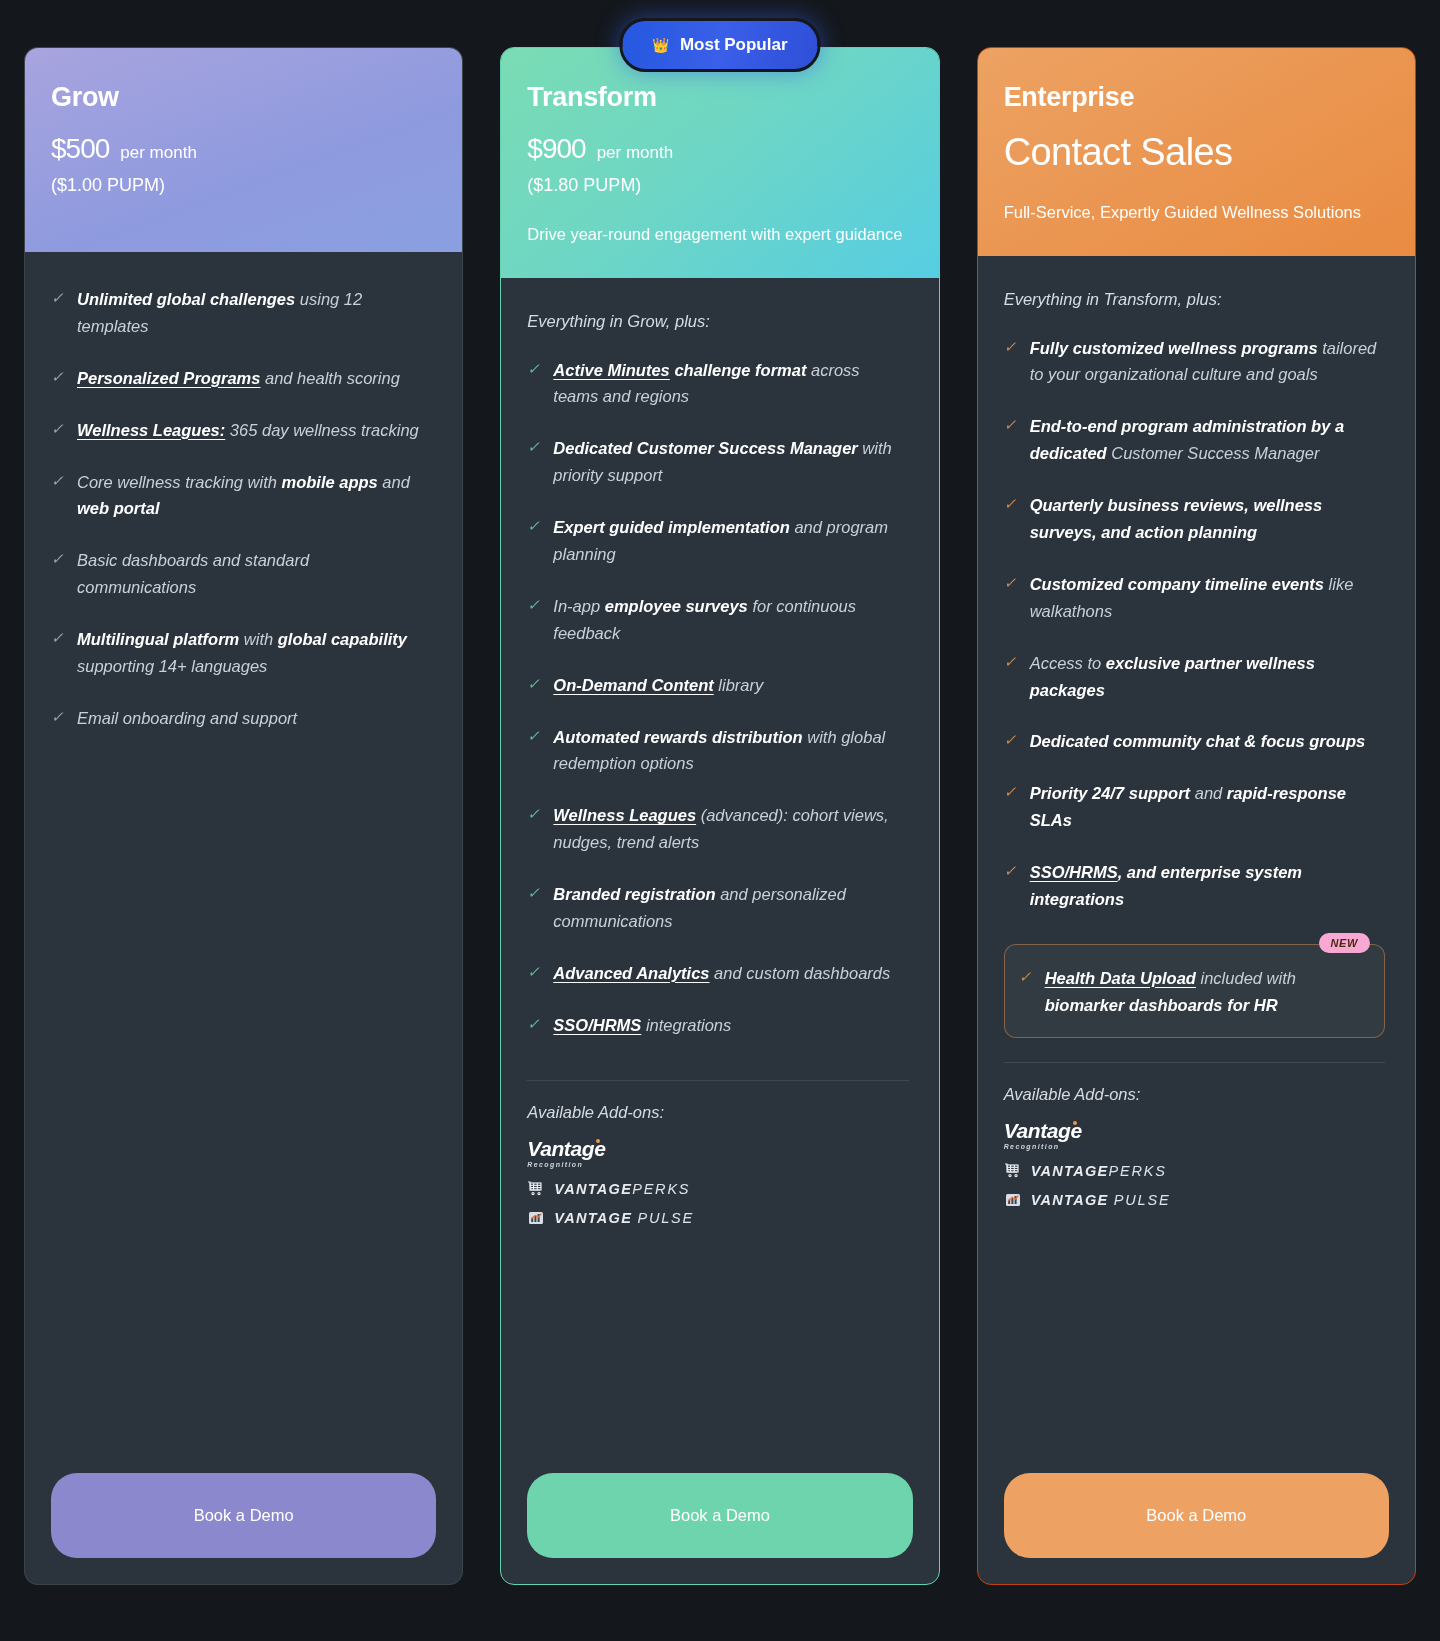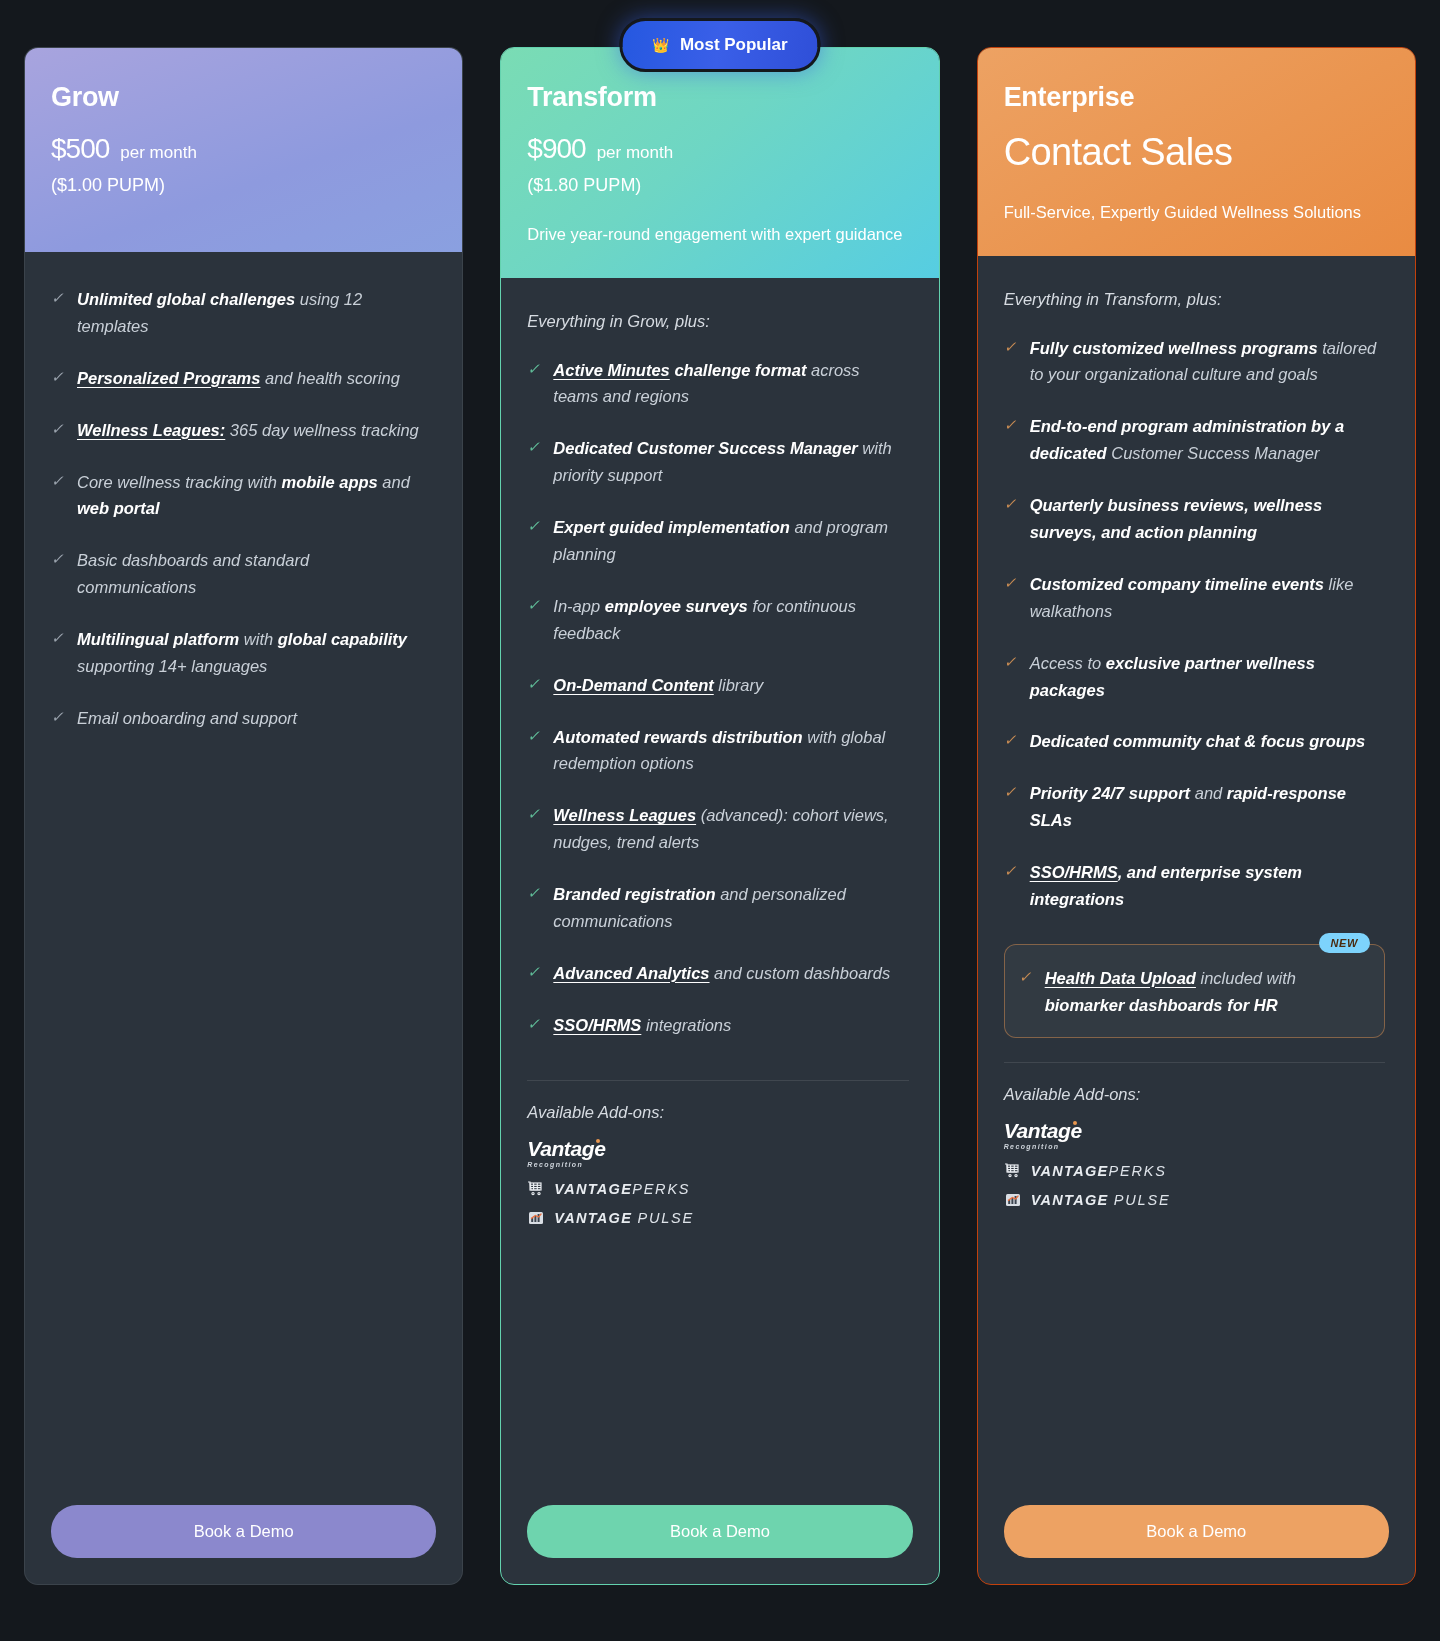--- a/index.html
+++ b/index.html
@@ -145,21 +145,21 @@
     border: 1px solid rgba(233,151,79,0.45);
     background: rgba(255,255,255,0.035);
     border-radius: 12px;
     padding: 20px 18px 18px 14px;
   }
   .highlight-box .feat { margin-bottom: 0; }
   .new-badge {
     position: absolute;
     top: -12px;
     right: 14px;
-    background: #7dd3fc;
+    background: #f9a8d4;
     color: #4a2b10;
     font-size: 11px;
     font-weight: 700;
     letter-spacing: 0.6px;
     padding: 4px 12px;
     border-radius: 10px;
   }
 
   .divider {
     border-top: 1px solid rgba(255,255,255,0.10);
@@ -216,21 +216,21 @@
   .icon-svg { flex: 0 0 auto; display: block; }
 
   .spacer { flex: 1; min-height: 18px; }
 
   .cta {
     display: block;
     width: calc(100% - 52px);
     margin: 0 26px 26px 26px;
     border: none;
     border-radius: 26px;
-    padding: 17px 0;
+    padding: 33px 0;
     font-size: 16.5px;
     font-family: "Liberation Sans", sans-serif;
     color: #ffffff;
     cursor: pointer;
   }
   .cta-grow      { background: #8b88cd; }
   .cta-transform { background: #6ed4ae; }
   .cta-ent       { background: #eda263; }
 
   .popular-badge {

